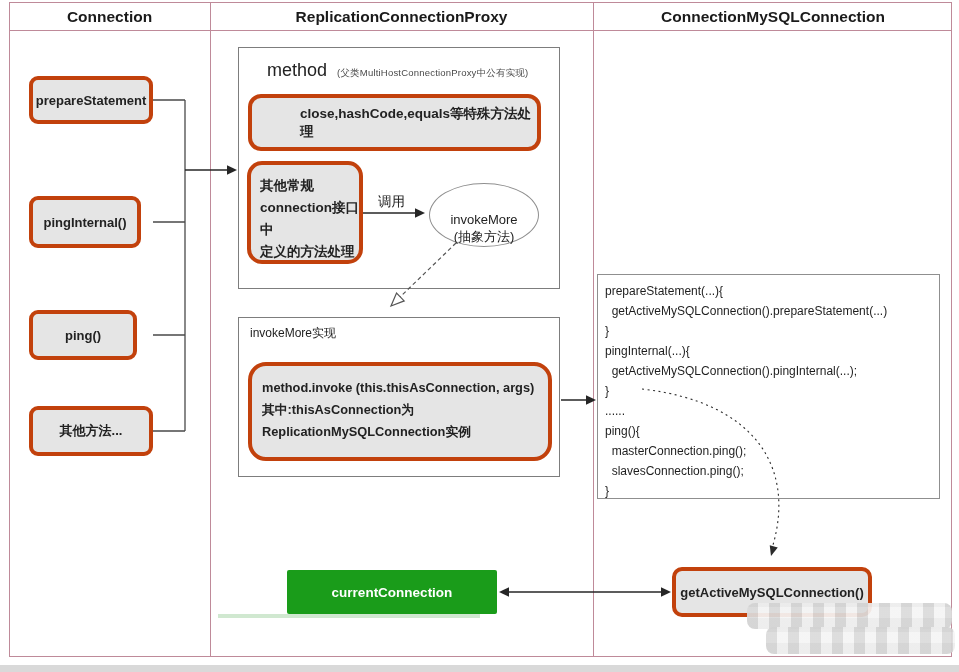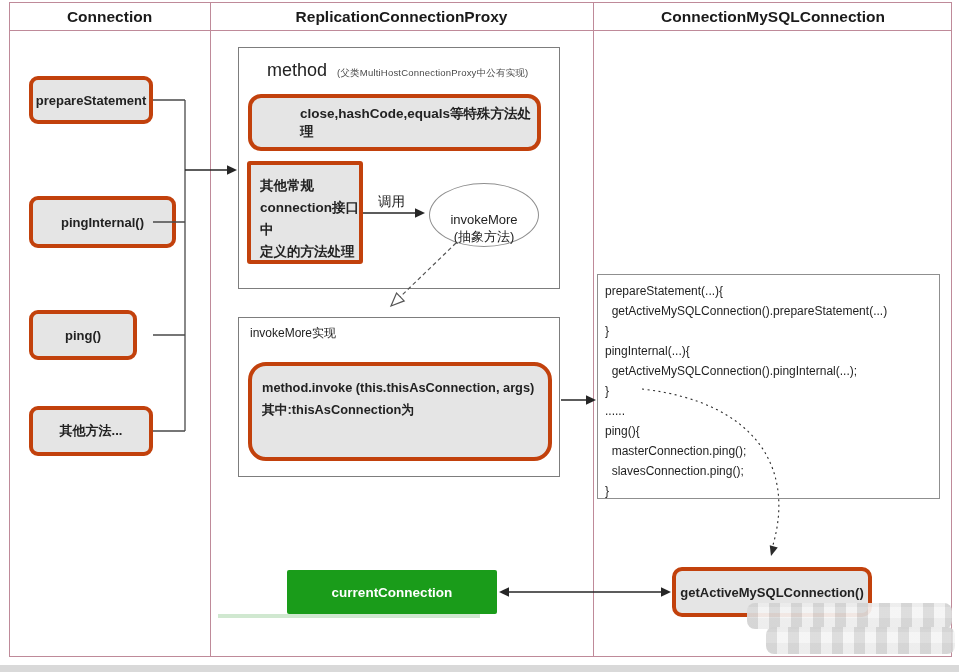--- a/index.html
+++ b/index.html
@@ -45,51 +45,52 @@
   <div id="frame"></div>
   <div class="hline pink" style="left:10px;top:30px;width:942px;"></div>
   <div class="vline pink" style="left:210px;top:3px;height:653px;"></div>
   <div class="vline pink" style="left:593px;top:3px;height:653px;"></div>
 
   <div class="col-header" style="left:9px;width:201px;">Connection</div>
   <div class="col-header" style="left:210px;width:383px;">ReplicationConnectionProxy</div>
   <div class="col-header" style="left:593px;width:360px;">ConnectionMySQLConnection</div>
 
   <div class="node rounded" style="left:29px;top:76px;width:124px;height:48px;">prepareStatement</div>
-  <div class="node rounded" style="left:29px;top:196px;width:147px;height:52px;">pingInternal()</div>
+  <div class="node rounded" style="left:29px;top:196px;width:112px;height:52px;">pingInternal()</div>
   <div class="node rounded" style="left:29px;top:310px;width:108px;height:50px;">ping()</div>
   <div class="node rounded" style="left:29px;top:406px;width:124px;height:50px;">其他方法...</div>
 
   <div class="panel" style="left:238px;top:47px;width:322px;height:242px;">
     <div class="panel-title-row">
       <span class="invoke-title">method</span>
       <span class="invoke-subtitle">(父类MultiHostConnectionProxy中公有实现)</span>
     </div>
   </div>
   <div class="node" style="left:248px;top:94px;width:293px;height:57px;border-radius:13px;font-size:13.5px;padding-left:48px;">close,hashCode,equals等特殊方法处理</div>
-  <div class="node" style="left:247px;top:161px;width:116px;height:103px;border-radius:3px;align-items:flex-start;justify-content:flex-start;">
+  <div class="node" style="left:247px;top:161px;width:116px;height:103px;border-radius:15px;align-items:flex-start;justify-content:flex-start;">
     <div class="textlines" style="left:9px;top:10px;position:relative;">
       <div>其他常规</div>
       <div>connection接口中</div>
       <div>定义的方法处理</div>
     </div>
   </div>
   <div class="arrow-label" style="left:378px;top:193px;">调用</div>
   <div class="ellipse" style="left:429px;top:183px;width:108px;height:62px;">
     <div>invokeMore</div>
     <div>(抽象方法)</div>
   </div>
 
   <div class="panel" style="left:238px;top:317px;width:322px;height:160px;">
     <div class="panel2-title">invokeMore实现</div>
   </div>
   <div class="node" style="left:248px;top:362px;width:304px;height:99px;border-radius:18px;align-items:flex-start;justify-content:flex-start;">
     <div class="textlines" style="left:10px;top:11px;position:relative;font-size:12.8px;line-height:1.72;">
       <div>method.invoke (this.thisAsConnection, args)</div>
       <div>其中:thisAsConnection为</div>
+      <div>ReplicationMySQLConnection实例</div>
     </div>
   </div>
 
   <div class="codebox" style="left:597px;top:274px;width:343px;height:225px;">
     <div class="code-line">prepareStatement(...){</div>
     <div class="code-line">  getActiveMySQLConnection().prepareStatement(...)</div>
     <div class="code-line">}</div>
     <div class="code-line">pingInternal(...){</div>
     <div class="code-line underlined">  getActiveMySQLConnection().pingInternal(...);</div>
     <div class="code-line">}</div>

